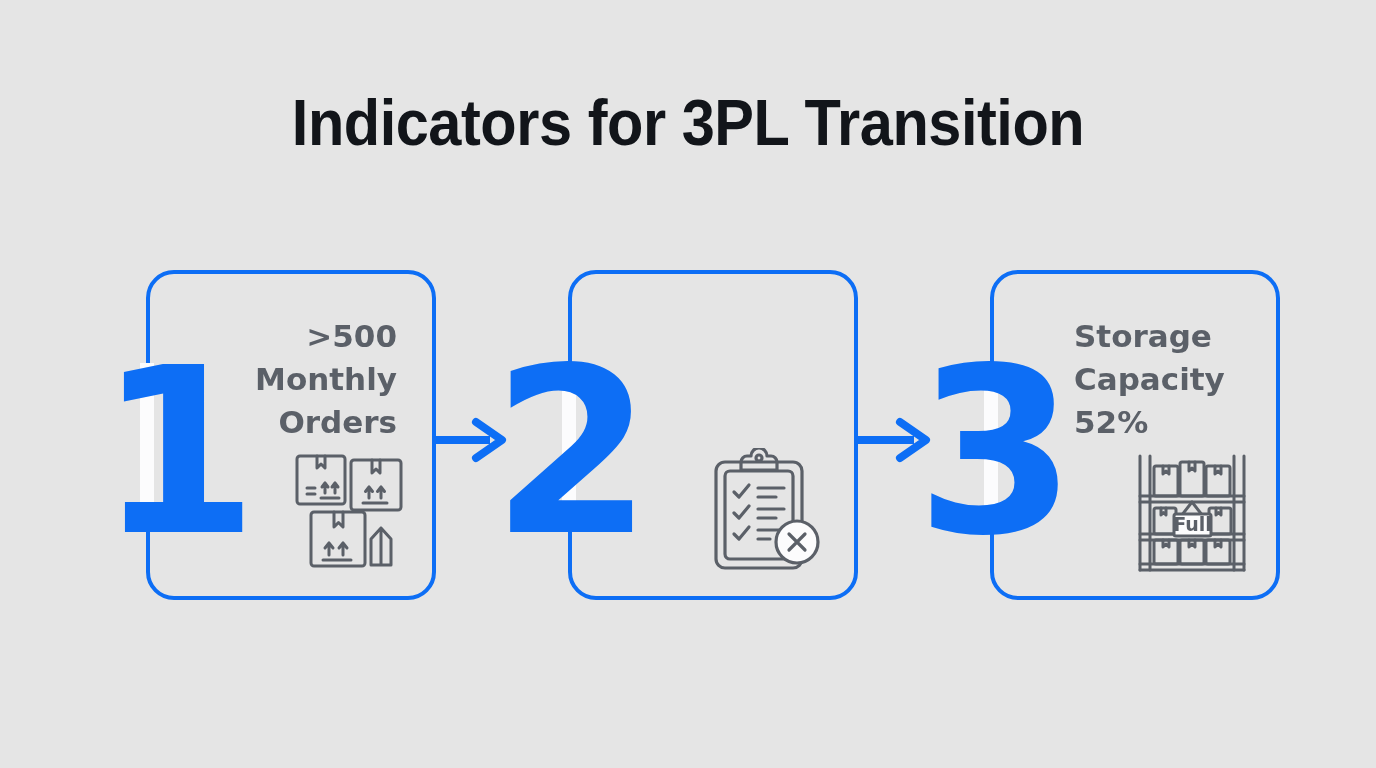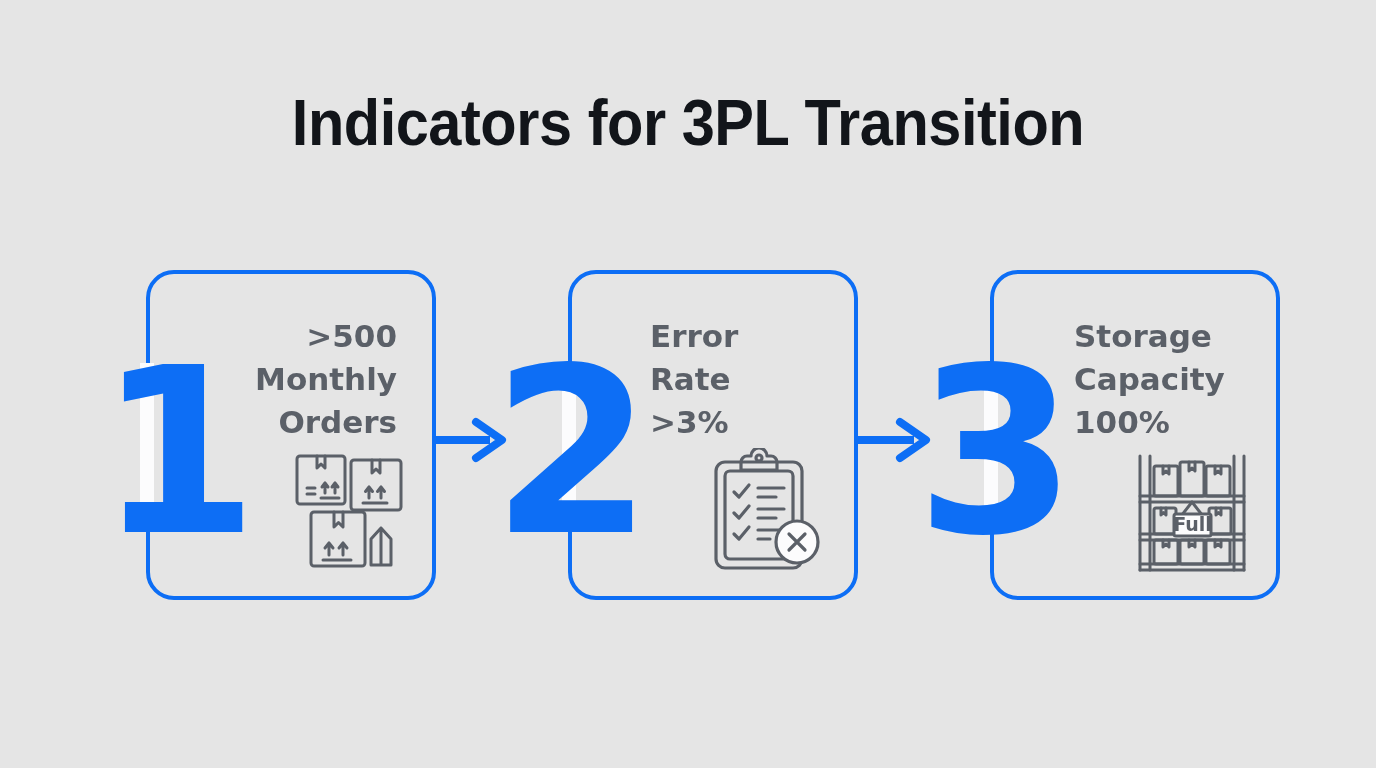--- a/index.html
+++ b/index.html
@@ -171,23 +171,20 @@
       <path d="M0 30 H58"></path>
       <path d="M44 12 L70 30 L44 48" stroke-linecap="round" stroke-linejoin="round"></path>
     </svg>
   </div>
 
   <div class="card c2"></div>
   <div class="notch" style="left:562px; top:363px; width:14px; height:155px;"></div>
 
   <div class="numeral n2">2</div>
 
-  <div class="card-text t2">Error
-Rate
-&gt;3%</div>
 
   <div class="card-icon ic2">
     <svg width="112" height="125" viewBox="0 0 112 125" fill="none" stroke="#5b6068" stroke-width="3.2" stroke-linecap="round" stroke-linejoin="round">
 
       <rect x="6" y="14" width="86" height="106" rx="9"></rect>
       <rect x="15" y="23" width="68" height="88" rx="5"></rect>
 
       <path d="M31 14 a6 6 0 0 1 6 -6 h4 a8 8 0 0 1 16 0 h4 a6 6 0 0 1 6 6 v8 H31 Z"></path>
       <circle cx="49" cy="10" r="3"></circle>
 
@@ -210,21 +207,21 @@
     </svg>
   </div>
 
   <div class="card c3"></div>
   <div class="notch" style="left:984px; top:363px; width:14px; height:155px;"></div>
 
   <div class="numeral n3">3</div>
 
   <div class="card-text t3">Storage
 Capacity
-100%</div>
+52%</div>
 
   <div class="card-icon ic3">
     <svg width="118" height="122" viewBox="0 0 118 122" fill="none" stroke="#5b6068" stroke-width="3" stroke-linecap="round" stroke-linejoin="round">
 
       <path d="M7 4 V118 M17 4 V118"></path>
       <path d="M101 4 V118 M111 4 V118"></path>
 
       <path d="M7 44 H111 M7 50 H111"></path>
       <path d="M7 82 H111 M7 88 H111"></path>
       <path d="M7 112 H111 M7 118 H111"></path>

